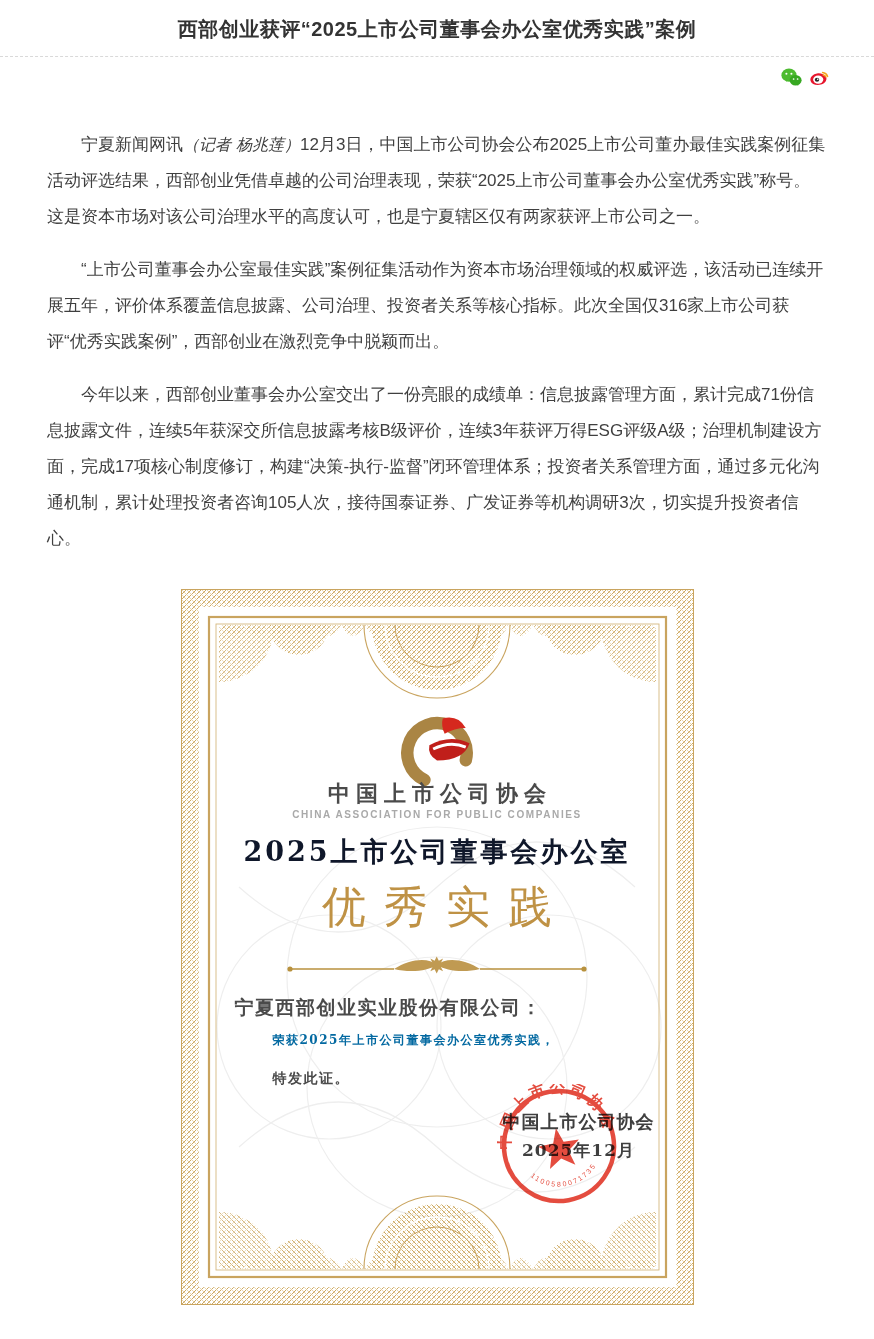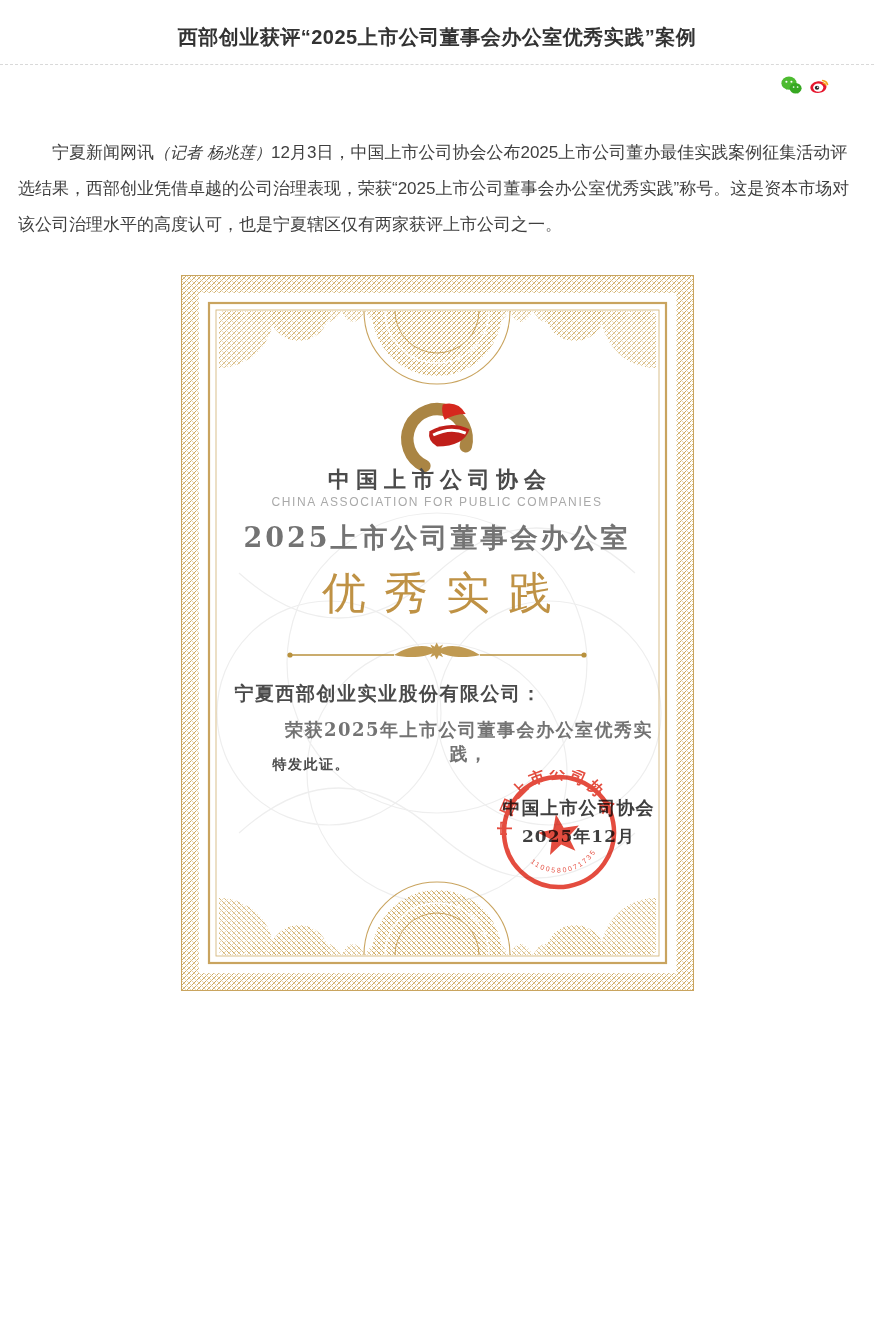--- a/index.html
+++ b/index.html
@@ -1,44 +1,44 @@
 <!DOCTYPE html>
 <html><head>
 <meta charset="utf-8">
 <style>
   html,body{margin:0;padding:0;background:#fff;}
   body{width:874px;font-family:"Liberation Sans","DejaVu Sans",sans-serif;color:#404040;}
   .page{width:874px;position:relative;}
 
   
-  .title{margin:8px;padding:16px 60px 0;text-align:center;font-size:20px;font-weight:bold;color:#333;letter-spacing:.5px;}
+  .title{margin:0;padding:16px 60px 0;text-align:center;font-size:20px;font-weight:bold;color:#333;letter-spacing:.5px;}
   .dotted-sep{border:none;border-top:1px dashed #d9d9d9;margin:13px 0 0;}
   .meta-row{position:relative;height:34px;margin-top:9px;}
   .meta-center{text-align:center;font-size:15px;color:#9a9a9a;line-height:24px;}
   .meta-center .src-name{color:#555;font-weight:bold;}
   .share{position:absolute;right:44px;top:2px;display:flex;gap:7px;align-items:center;}
   .share svg{display:block;cursor:pointer;}
 
   
-  .article{padding:10px 18px 0;}
+  .article{padding:10px 47px 0;}
   .article p{margin:17px 0;font-size:17px;line-height:36px;text-indent:2em;color:#3f3f3f;}
   .reporter{font-family:"DejaVu Serif","Liberation Serif",serif;font-style:italic;font-size:16px;}
 
   
   .cert-wrap{margin:30px auto 0;width:517px;height:720px;position:relative;background:#fff;}
   .cert-border{position:absolute;inset:0;z-index:0;}
   .cert-layer{position:absolute;z-index:2;left:0;right:0;text-align:center;}
   .logo{position:absolute;top:118px;left:50%;transform:translateX(-50%);z-index:2;}
   .org-cn{top:192px;font-size:22px;font-weight:bold;color:#4a4a4a;letter-spacing:6px;text-indent:6px;}
-  .org-en{top:222px;font-size:12px;color:#a9a9a9;letter-spacing:1.6px;}
-  .award1{top:247px;font-family:"DejaVu Serif","Liberation Serif",serif;font-size:27px;font-weight:bold;color:#737373;letter-spacing:3px;}
+  .org-en{top:222px;font-size:10px;color:#a9a9a9;letter-spacing:1.6px;font-weight:bold;}
+  .award1{top:247px;font-family:"DejaVu Serif","Liberation Serif",serif;font-size:27px;font-weight:bold;color:#0f172a;letter-spacing:3px;}
   .award2{top:291px;font-family:"DejaVu Serif","Liberation Serif",serif;font-size:44px;font-weight:normal;color:#bf9245;letter-spacing:18px;text-indent:18px;}
   .divider{top:366px;left:50%;transform:translateX(-50%);position:absolute;z-index:2;}
   .recipient{top:408px;left:56px;right:55px;text-align:left;font-family:"DejaVu Serif","Liberation Serif",serif;font-size:19px;font-weight:bold;color:#4a4a4a;letter-spacing:1.5px;}
-  .cert-line1{top:445px;left:94px;right:30px;text-align:center;font-family:"DejaVu Serif","Liberation Serif",serif;font-size:18px;font-weight:bold;color:#737373;letter-spacing:1.5px;}
+  .cert-line1{top:445px;left:94px;right:30px;text-align:left;font-family:"DejaVu Serif","Liberation Serif",serif;font-size:12px;font-weight:bold;color:#0369a1;letter-spacing:1.5px;}
   .cert-line2{top:483px;left:94px;right:30px;text-align:left;font-family:"DejaVu Serif","Liberation Serif",serif;font-size:14px;font-weight:bold;color:#4a4a4a;letter-spacing:1.5px;}
   .issuer-block{position:absolute;top:523px;left:295px;width:210px;z-index:3;text-align:center;}
   .issuer{font-family:"DejaVu Serif","Liberation Serif",serif;font-size:18px;font-weight:bold;color:#3f3f3f;letter-spacing:1px;}
   .issue-date{font-family:"DejaVu Serif","Liberation Serif",serif;font-size:17px;font-weight:bold;color:#3f3f3f;margin-top:5px;letter-spacing:1px;}
   .seal{position:absolute;left:318px;top:497px;z-index:4;mix-blend-mode:multiply;opacity:.92;}
 </style>
 </head>
 <body>
 
 <div class="page">
@@ -64,20 +64,22 @@
         <ellipse cx="8" cy="11.8" rx="2.2" ry="2" fill="#2a2a2a"></ellipse>
         <circle cx="8.7" cy="11.2" r="0.8" fill="#fff"></circle>
         <path d="M13.6 4.6 A6 6 0 0 1 18.6 8.4" stroke="#f5a31d" stroke-width="1.5" fill="none" stroke-linecap="round"></path>
         <path d="M14.2 7 A3.4 3.4 0 0 1 16.9 9.1" stroke="#f5a31d" stroke-width="1.4" fill="none" stroke-linecap="round"></path>
       </svg>
     </div>
   </div>
 
   <div class="article">
     <p><span>宁夏新闻网讯</span><span class="reporter">（记者 杨兆莲）</span><span>12月3日，中国上市公司协会公布2025上市公司董办最佳实践案例征集活动评选结果，西部创业凭借卓越的公司治理表现，荣获“2025上市公司董事会办公室优秀实践”称号。这是资本市场对该公司治理水平的高度认可，也是宁夏辖区仅有两家获评上市公司之一。</span></p>
+    <p>“上市公司董事会办公室最佳实践”案例征集活动作为资本市场治理领域的权威评选，该活动已连续开展五年，评价体系覆盖信息披露、公司治理、投资者关系等核心指标。此次全国仅316家上市公司获评“优秀实践案例”，西部创业在激烈竞争中脱颖而出。</p>
+    <p>今年以来，西部创业董事会办公室交出了一份亮眼的成绩单：信息披露管理方面，累计完成71份信息披露文件，连续5年获深交所信息披露考核B级评价，连续3年获评万得ESG评级A级；治理机制建设方面，完成17项核心制度修订，构建“决策-执行-监督”闭环管理体系；投资者关系管理方面，通过多元化沟通机制，累计处理投资者咨询105人次，接待国泰证券、广发证券等机构调研3次，切实提升投资者信心。</p>
   </div>
 
   <div class="cert-wrap">
 
     <svg class="cert-border" width="517" height="720" viewBox="0 0 517 720">
       <defs>
         <pattern id="wv" width="5" height="5" patternUnits="userSpaceOnUse">
           <path d="M0 5 L5 0" stroke="#cda860" stroke-width="1"></path>
           <path d="M0 0 L5 5" stroke="#e3cc99" stroke-width="0.8"></path>
         </pattern>

